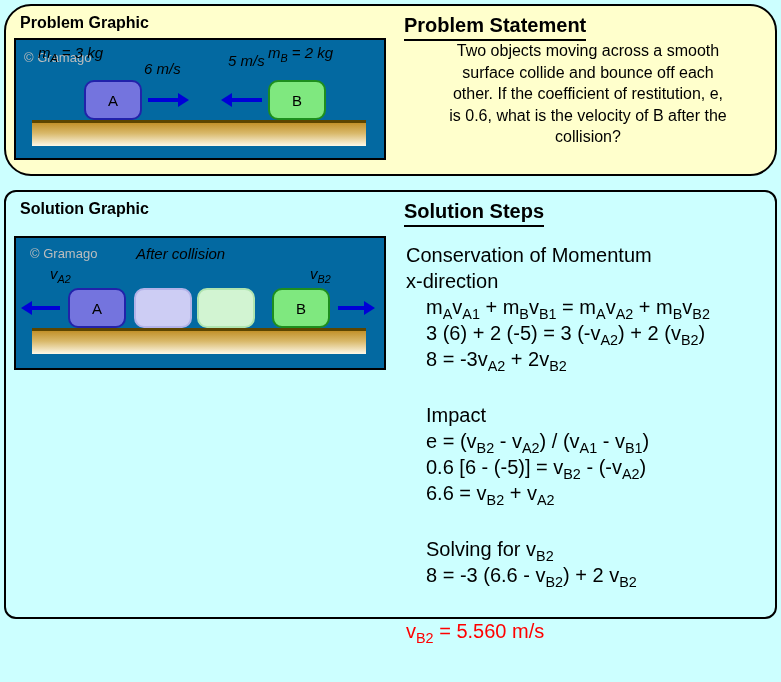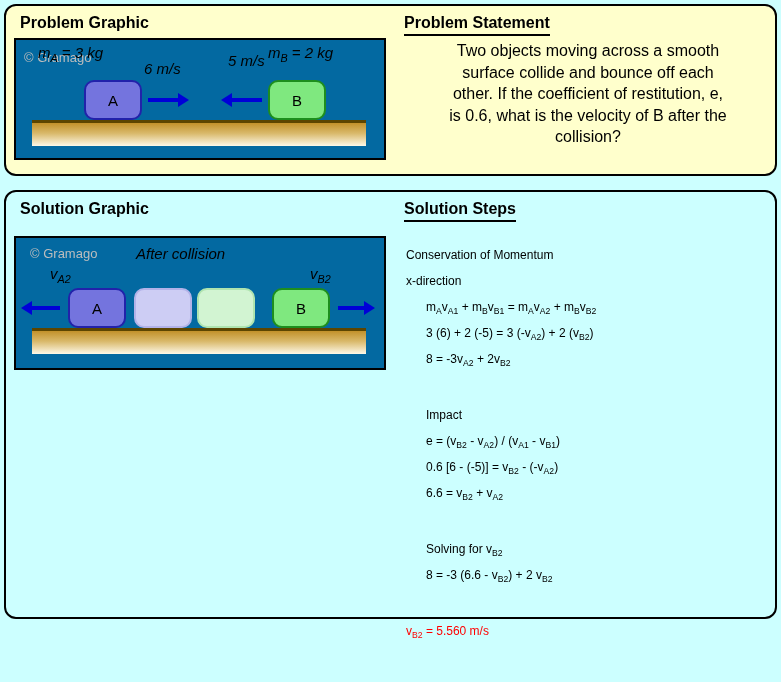--- a/index.html
+++ b/index.html
@@ -9,30 +9,30 @@
     font-family: "Liberation Sans", sans-serif;
     color: #000;
     position: relative;
     overflow: hidden;
   }
 
   .panel {
     position: absolute; left: 4px; width: 773px;
     border: 2px solid #000; border-radius: 12px;
   }
-  .panel-problem  { top: 4px;   height: 172px; background: #FFFFCC; }
+  .panel-problem  { top: 4px;   height: 172px; background: #FFFFCC; border-radius: 27px; }
   .panel-solution { top: 190px; height: 429px; background: #CCFFFF; }
 
   .panel-title {
     position: absolute; left: 14px; top: 8px;
     font-size: 16px; font-weight: bold;
   }
   .right-title {
     position: absolute; left: 398px; top: 8px;
-    font-size: 16px; font-weight: bold;
+    font-size: 20px; font-weight: bold;
     border-bottom: 2px solid #000; padding-bottom: 2px;
   }
 
   .gbox {
     position: absolute; left: 8px; width: 372px;
     background: #0369a1; border: 2px solid #000;
   }
   .gbox-problem  { top: 32px; height: 122px; }
   .gbox-solution { top: 44px; height: 134px; }
 
@@ -66,21 +66,21 @@
   }
   .ground-problem  { top: 80px; }
   .ground-solution { top: 90px; }
 
   .statement {
     position: absolute; left: 400px; top: 34px; width: 364px; text-align: center;
   }
   .stmt-line { font-size: 16px; line-height: 21.5px; }
 
   .steps { position: absolute; left: 400px; top: 50px; width: 366px; }
-  .step { font-size: 12px; line-height: 26px; white-space: nowrap; }
+  .step { font-size: 20px; line-height: 26px; white-space: nowrap; }
   .step.eq  { padding-left: 20px; }
   .step.gap { margin-top: 30px; }
   .step.result { color: #FF0000; }
 
   sub { font-size: 0.72em; line-height: 0; }
 </style>
 </head>
 <body>
 
 <section class="panel panel-problem">

